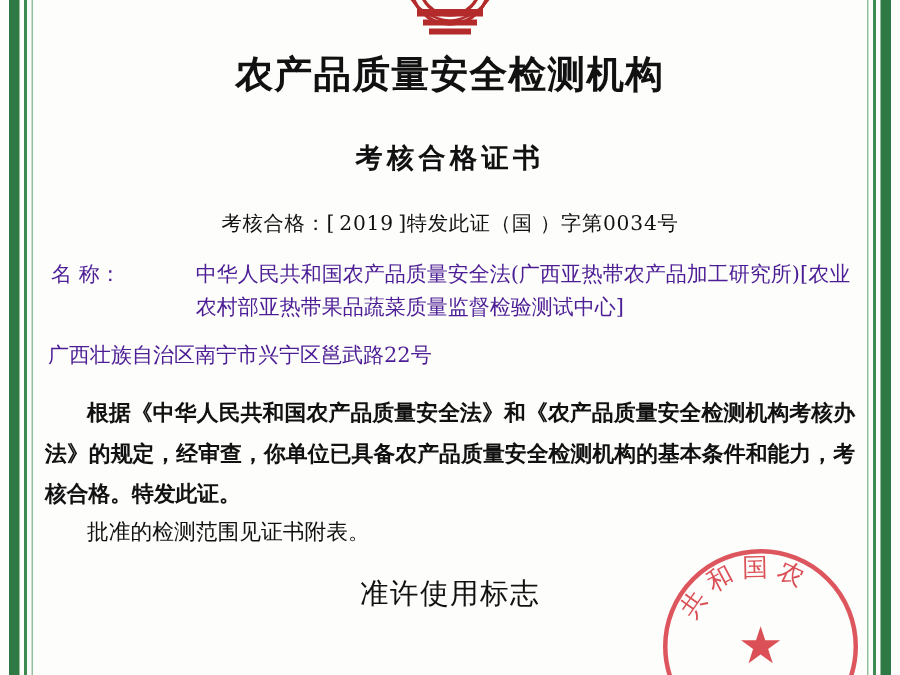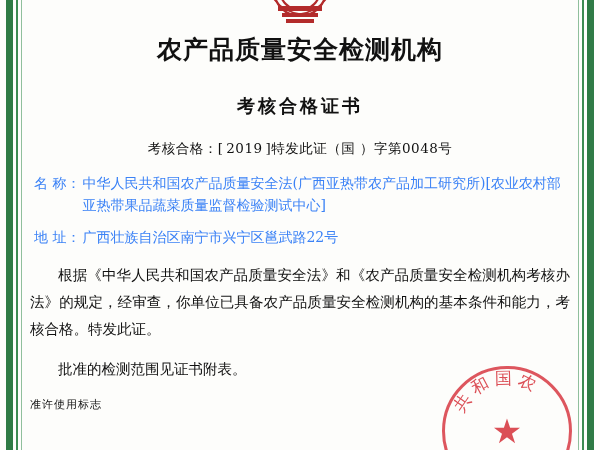--- a/index.html
+++ b/index.html
@@ -108,23 +108,24 @@
     display: inline-block;
     min-width: 42px;
     text-align: center;
   }
 
   .field {
     display: flex;
     align-items: flex-start;
     margin-top: 14px;
     font-size: 14px;
-    color: #3b82f6;
+    color: #4c1d95;
     font-family: "DejaVu Serif", "Liberation Serif", serif;
     line-height: 22px;
+    gap: 48px;
   }
   .field .label {
     flex: 0 0 auto;
     white-space: nowrap;
     padding-left: 4px;
   }
   .field .value {
     flex: 1 1 auto;
     padding-left: 2px;
   }
@@ -138,37 +139,38 @@
     line-height: 27px;
     color: #111;
     font-family: "DejaVu Serif", "Liberation Serif", serif;
     text-align: justify;
   }
   .body-text p {
     margin: 0;
   }
   .indent {
     text-indent: 28px;
+    font-weight: bold;
   }
 
   .scope-line {
-    margin-top: 14px;
+    margin-top: 0;
     font-size: 14.5px;
     line-height: 24px;
     color: #111;
     font-family: "DejaVu Serif", "Liberation Serif", serif;
     text-indent: 28px;
   }
 
   .mark-line {
     margin-top: 16px;
-    font-size: 11px;
+    font-size: 19px;
     color: #111;
     font-family: Liberation Mono, monospace;
-    text-align: left;
+    text-align: center;
     letter-spacing: 1px;
   }
 
   
   .seal {
     position: absolute;
     right: 28px;
     bottom: -46px;
     width: 130px;
     height: 130px;
@@ -224,30 +226,29 @@
   </div>
 
   <div class="content">
 
     <div class="title-block">
       <div class="title-line1">农产品质量安全检测机构</div>
       <div class="title-line2">考核合格证书</div>
     </div>
 
     <div class="cert-no">
-      <span>考核合格：[</span><span class="num">2019</span><span>]特发此证（国 ）字第</span><span>0048</span><span>号</span>
+      <span>考核合格：[</span><span class="num">2019</span><span>]特发此证（国 ）字第</span><span>0034</span><span>号</span>
     </div>
 
     <div class="field">
       <span class="label">名 称：</span>
       <span class="value">中华人民共和国农产品质量安全法(广西亚热带农产品加工研究所)[农业农村部亚热带果品蔬菜质量监督检验测试中心]</span>
     </div>
 
     <div class="field field-address">
-      <span class="label">地 址：</span>
       <span class="value">广西壮族自治区南宁市兴宁区邕武路22号</span>
     </div>
 
     <div class="body-text">
       <p class="indent">根据《中华人民共和国农产品质量安全法》和《农产品质量安全检测机构考核办法》的规定，经审查，你单位已具备农产品质量安全检测机构的基本条件和能力，考核合格。特发此证。</p>
     </div>
 
     <div class="scope-line">批准的检测范围见证书附表。</div>
 
     <div class="mark-line">准许使用标志</div>

